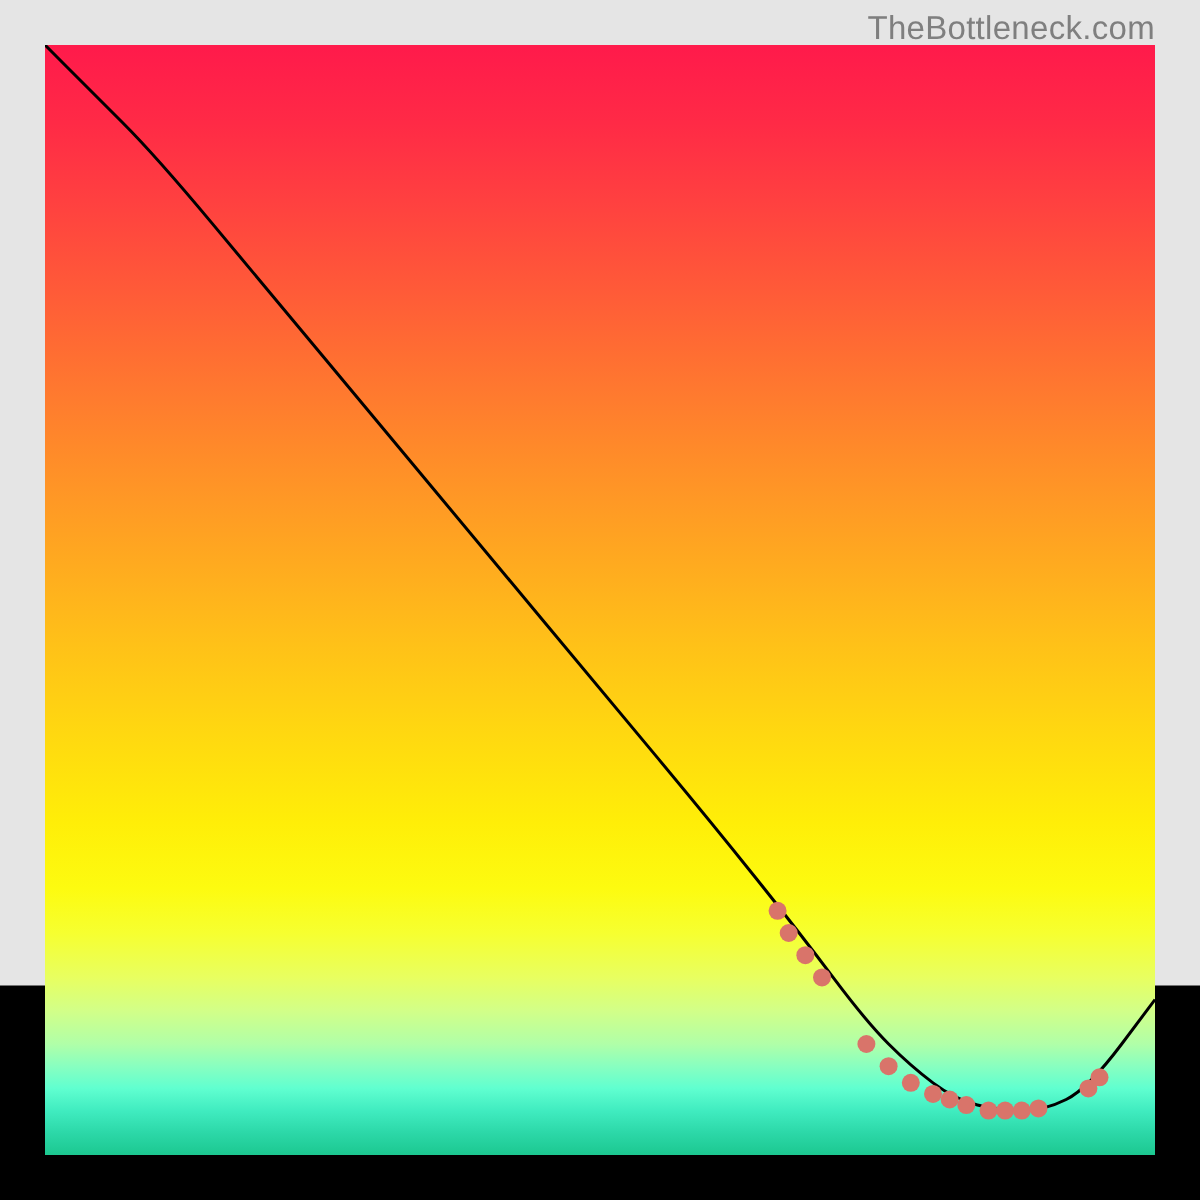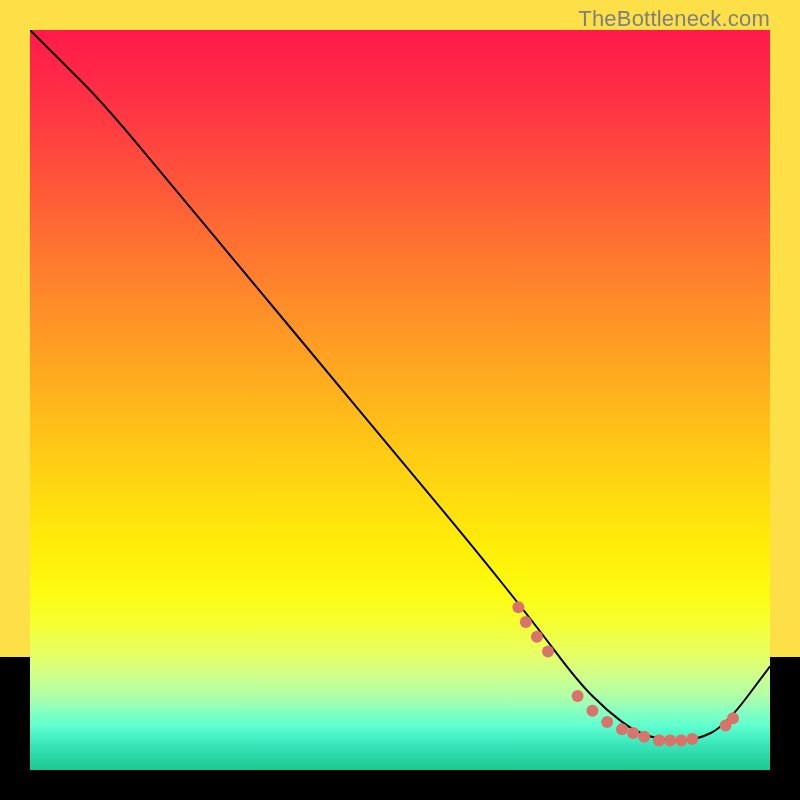--- a/index.html
+++ b/index.html
@@ -8,21 +8,21 @@
     width: 800px;
     height: 800px;
     background: #000;
     overflow: hidden;
     font-family: Arial, Helvetica, sans-serif;
   }
   .frame {
     position: relative;
     width: 800px;
     height: 657px;
-    background: #fde047;
+    background: #e5e5e5;
   }
   .plot {
     position: absolute;
     left: 30px;
     top: 30px;
     width: 740px;
     height: 740px;
     background: linear-gradient(to bottom,
       #ff1a4b 0%,
       #ff2a46 7%,

